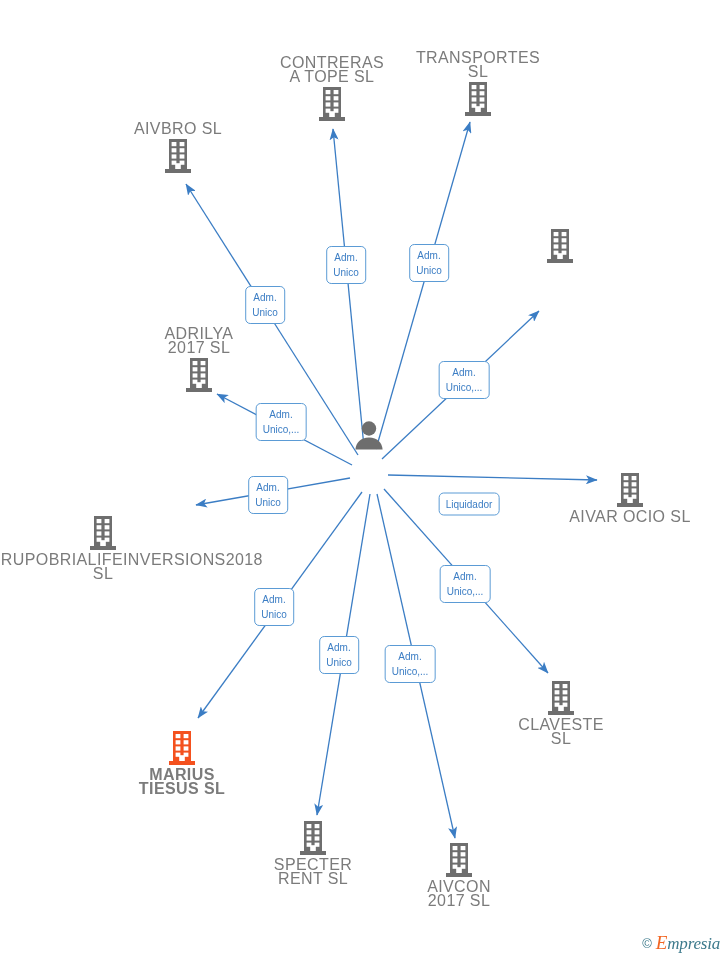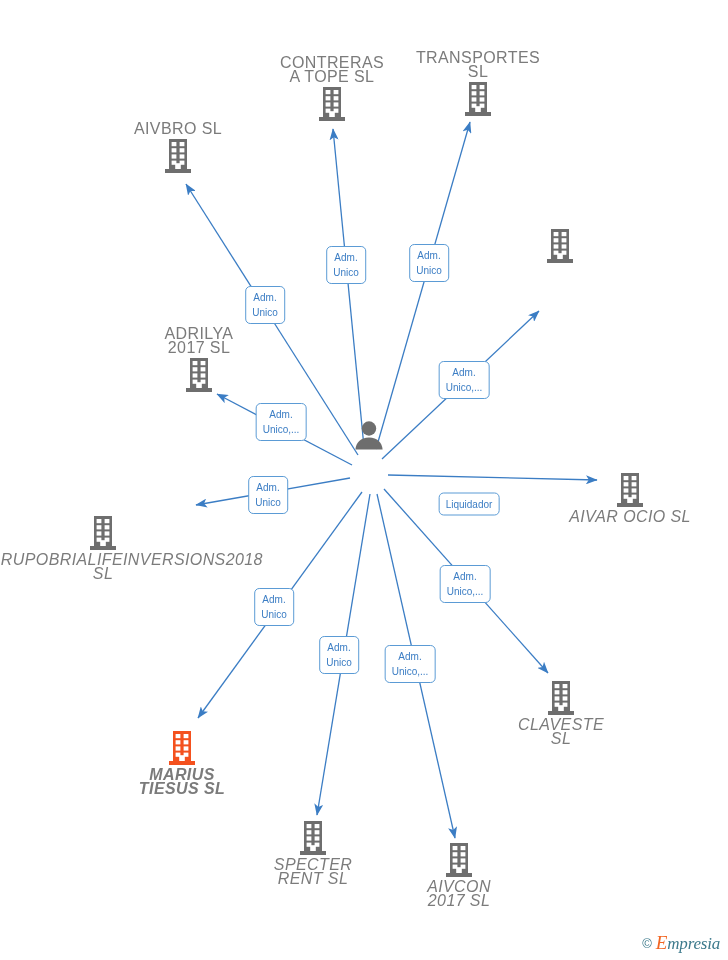--- a/index.html
+++ b/index.html
@@ -41,21 +41,21 @@
     letter-spacing: 0.4px;
     line-height: 14px;
     white-space: pre-line;
     font-family: "Liberation Sans", sans-serif;
   }
   .node-label.highlight {
     color: #7b7b7b;
     font-weight: bold;
   }
   .node.label-above .node-label { margin-bottom: 2px; }
-  .node.label-below .node-label { margin-top: 2px; font-style: italic; }
+  .node.label-below .node-label { margin-top: 2px; }
 
   .person-label {
     font-size: 12px;
     color: #7b7b7b;
     line-height: 15px;
     white-space: pre-line;
   }
 
   .edge-label {
     position: absolute;

